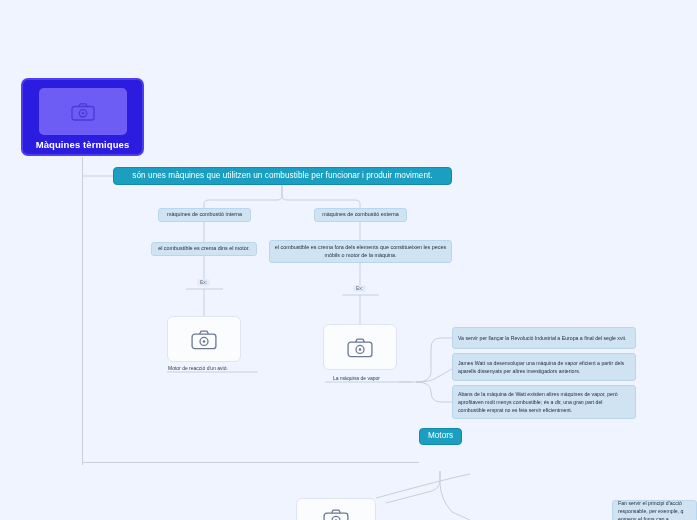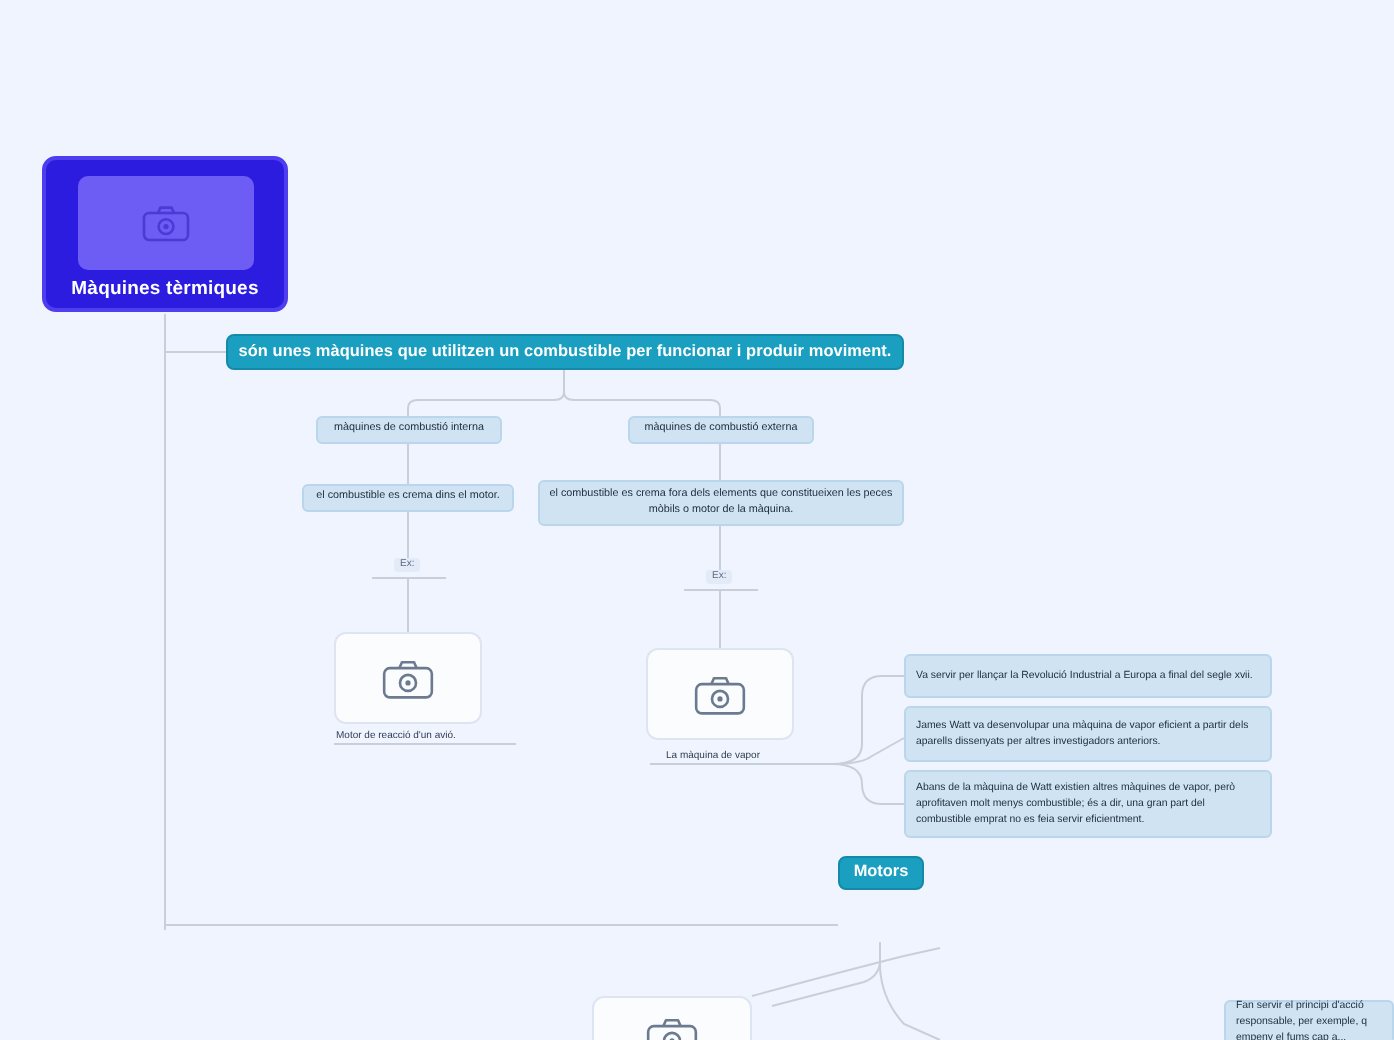--- a/index.html
+++ b/index.html
@@ -49,21 +49,21 @@
     white-space: nowrap;
   }
 
   
   .teal {
     position: absolute;
     background: #1a9fc0;
     border: 1px solid #148aa8;
     border-radius: 4px;
     color: #ffffff;
-    font-weight: bold;
+    font-weight: normal;
     display: flex; align-items: center; justify-content: center;
     text-align: center;
     line-height: 1.25;
   }
   .teal.banner {
     left: 113px; top: 167px;
     width: 339px; height: 18px;
     font-size: 8.2px;
     letter-spacing: .05px;
   }

